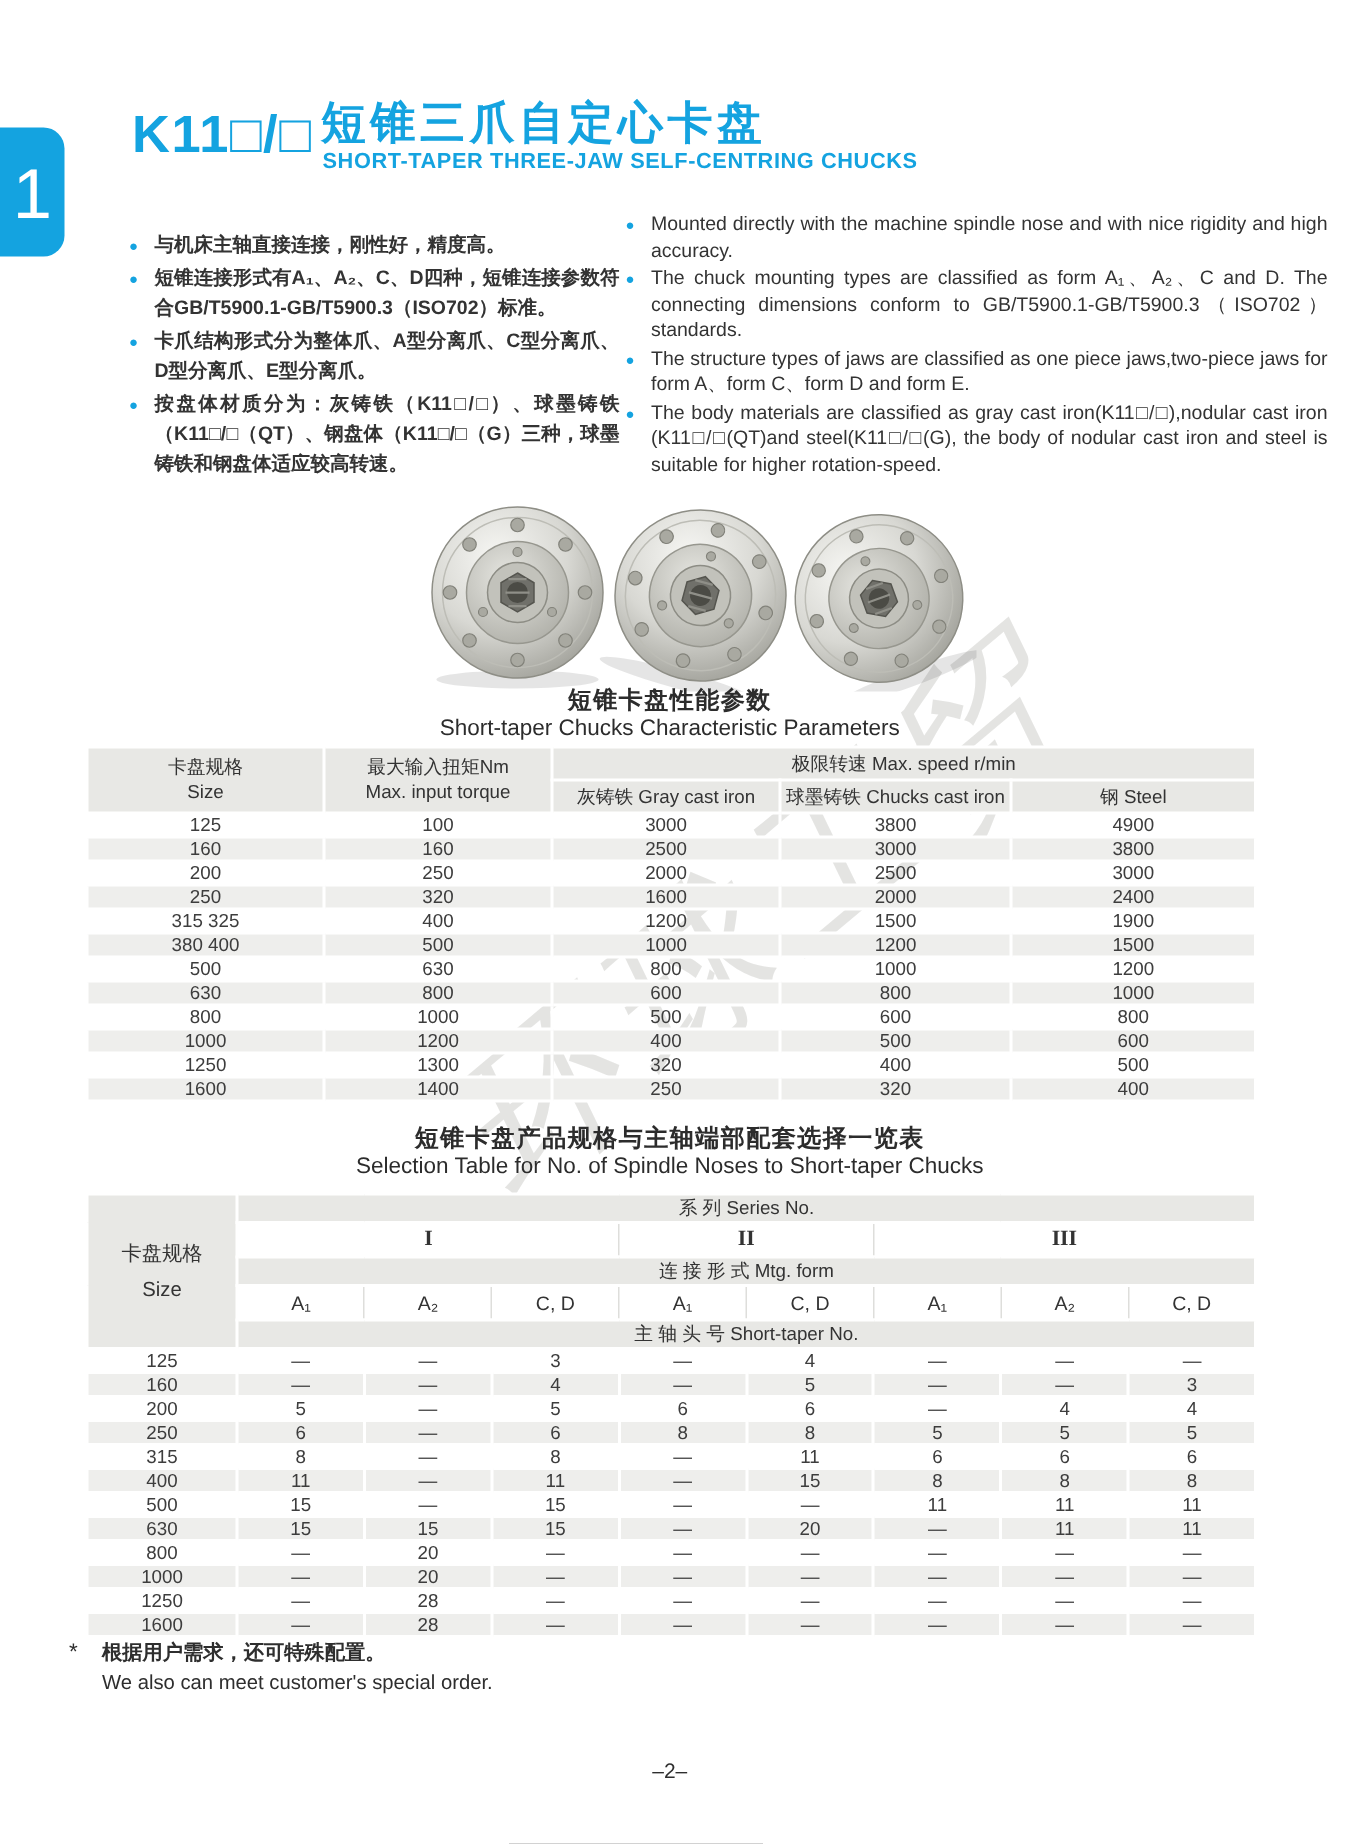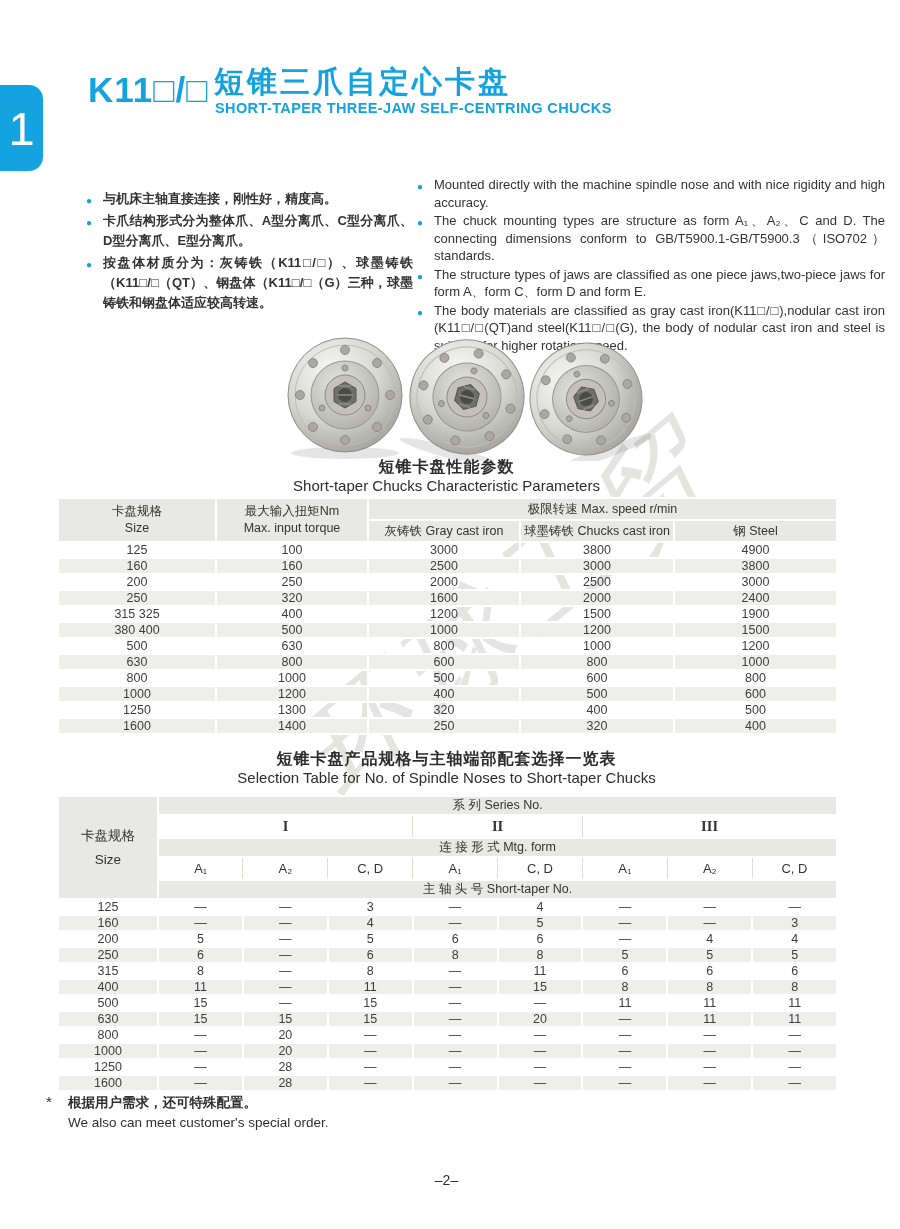--- a/index.html
+++ b/index.html
@@ -15,21 +15,21 @@
 
   
   .model { position:absolute; left:88px; top:70px; font-size:35px; font-weight:bold;
            color:var(--accent); letter-spacing:1px; }
   .title-zh { position:absolute; left:214px; top:62px; font-size:30px; font-weight:bold;
               color:var(--accent); letter-spacing:3px; white-space:nowrap; }
   .title-en { position:absolute; left:215px; top:100px; font-size:14.5px; font-weight:bold;
               color:var(--accent); letter-spacing:0.4px; white-space:nowrap; }
 
   
-  ul.features { position:absolute; list-style:none;margin-top:36px; }
+  ul.features { position:absolute; list-style:none; }
   ul.features li { position:relative; padding-left:17px; text-align:justify; }
   ul.features li::before { content:"●"; position:absolute; left:0; top:2px; font-size:10px;
                            color:var(--accent); }
   ul.zh { left:86px; top:153px; width:327px; }
   ul.zh li { font-size:13px; line-height:20px; font-weight:bold; margin-bottom:2px; color:#333; }
   ul.en { left:417px; top:140px; width:468px; }
   ul.en li { font-size:13px; line-height:17.5px; margin-bottom:1px; color:#333; }
 
   
   .watermark { position:absolute; left:250px; top:420px; width:520px; height:380px;
@@ -90,26 +90,27 @@
   <div class="tab">
     <span>1</span>
   </div>
 
   <div class="model">K11□/□</div>
   <div class="title-zh">短锥三爪自定心卡盘</div>
   <div class="title-en">SHORT-TAPER THREE-JAW SELF-CENTRING CHUCKS</div>
 
   <ul class="features zh">
       <li>与机床主轴直接连接，刚性好，精度高。</li>
+      <li>短锥连接形式有A₁、A₂、C、D四种，短锥连接参数符合GB/T5900.1-GB/T5900.3（ISO702）标准。</li>
       <li>卡爪结构形式分为整体爪、A型分离爪、C型分离爪、D型分离爪、E型分离爪。</li>
       <li>按盘体材质分为：灰铸铁（K11□/□）、球墨铸铁（K11□/□（QT）、钢盘体（K11□/□（G）三种，球墨铸铁和钢盘体适应较高转速。</li>
     </ul>
   <ul class="features en">
       <li>Mounted directly with the machine spindle nose and with nice rigidity and high accuracy.</li>
-      <li>The chuck mounting types are structure as form A₁、A₂、C and D. The connecting dimensions conform to GB/T5900.1-GB/T5900.3（ISO702） standards.</li>
+      <li>The chuck mounting types are classified as form A₁、A₂、C and D. The connecting dimensions conform to GB/T5900.1-GB/T5900.3（ISO702） standards.</li>
       <li>The structure types of jaws are classified as one piece jaws,two-piece jaws for form A、form C、form D and form E.</li>
       <li>The body materials are classified as gray cast iron(K11□/□),nodular cast iron (K11□/□(QT)and steel(K11□/□(G), the body of nodular cast iron and steel is suitable for higher rotation-speed.</li>
     </ul>
 
   <div class="watermark">
     <span>环球工贸</span>
   </div>
 
   <div class="photo">
     <svg width="368" height="128" viewBox="0 0 368 128">

